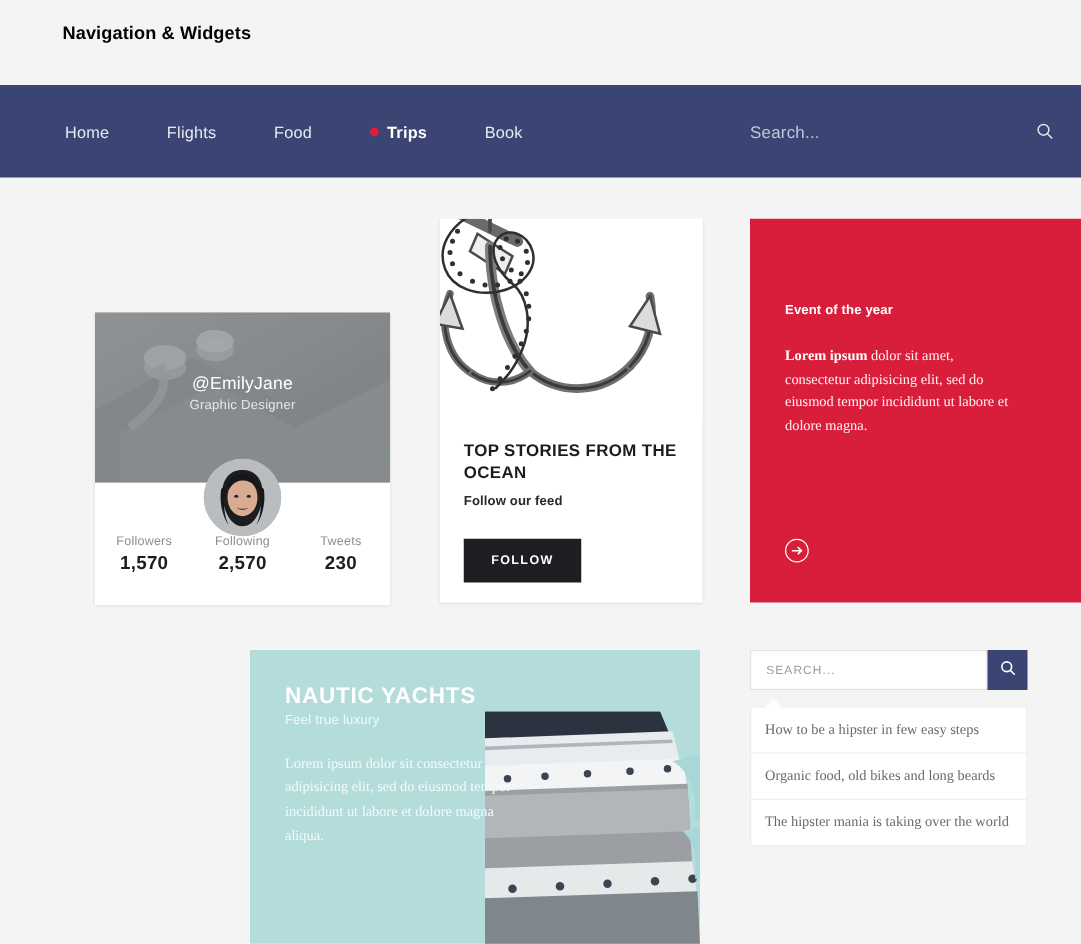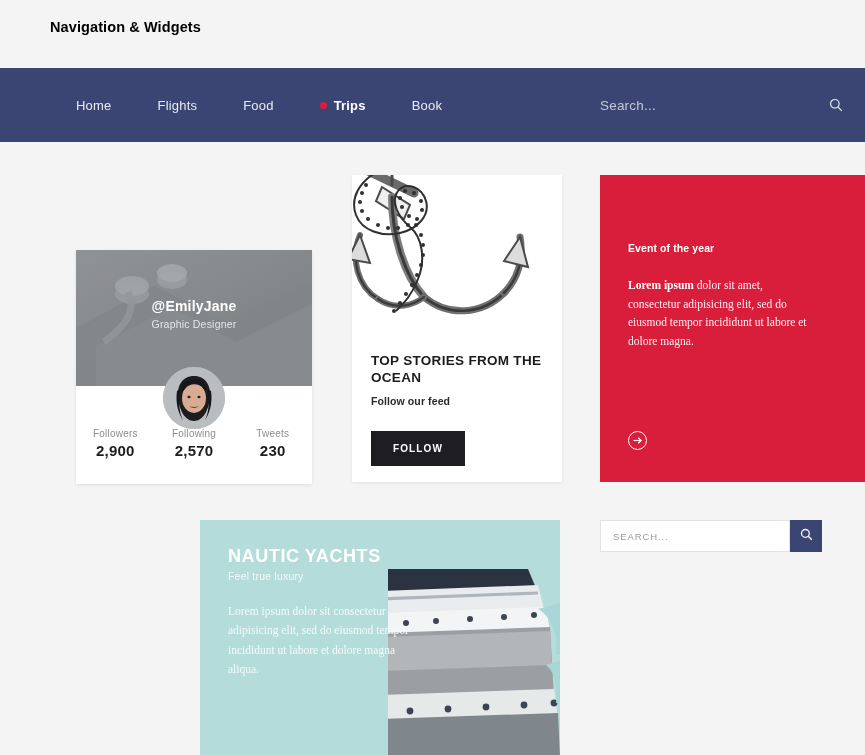--- a/index.html
+++ b/index.html
@@ -16,21 +16,21 @@
     position: absolute; left: 50px; top: 19px;
     font-size: 14.5px; font-weight: bold; letter-spacing: .1px;
     color: #000000;
   }
 
   
   .navbar {
     position: absolute; left: 0; top: 68px; width: 865px; height: 74px;
     background: #3a4574; display: flex; align-items: center;
   }
-  .nav-links { display: flex; align-items: flex-end; margin-left: 76px; }
+  .nav-links { display: flex; align-items: flex-end; margin-left: 52px; }
   .nav-item {
     display: flex; align-items: center;
     color: #e8eaf1; font-size: 13px; letter-spacing: .2px;
     margin-right: 46px; cursor: pointer; white-space: nowrap;
   }
   .nav-item.active { color: #ffffff; font-weight: bold; }
   .nav-dot {
     width: 7px; height: 7px; border-radius: 50%;
     background: #e21b3c; margin-right: 7px; flex: none;
   }
@@ -57,21 +57,21 @@
   .profile-cover {
     position: relative; width: 100%; height: 136px; overflow: hidden;
     background: #8e9092;
   }
   .cover-art { position: absolute; inset: 0; }
   .profile-cover-text {
     position: absolute; left: 0; right: 0; top: 48px; text-align: center;
     z-index: 3;
   }
   .profile-handle {
-    color: #ffffff; font-size: 14px; font-weight: bold; letter-spacing: .2px;
+    color: #ffffff; font-size: 14px; font-weight: normal; letter-spacing: .2px;
   }
   .profile-role {
     color: #e4e6e7; font-size: 10.5px; margin-top: 4px; letter-spacing: .2px;
   }
   .profile-avatar {
     position: absolute; left: 50%; top: 117px; transform: translateX(-50%);
     width: 62px; height: 62px; border-radius: 50%; overflow: hidden;
     background: #b9bdc0; z-index: 5;
   }
   .profile-stats {
@@ -264,21 +264,21 @@
         <path d="M44 22 C47 32 46 46 42 53 C46 48 50 36 48 24Z" fill="#17161a"></path>
         <ellipse cx="26" cy="30" rx="1.6" ry="1.2" fill="#2a2020"></ellipse>
         <ellipse cx="36" cy="30" rx="1.6" ry="1.2" fill="#2a2020"></ellipse>
         <path d="M26 39 Q31 43 36 39 Q31 41 26 39Z" fill="#5e3b33"></path>
       </svg>
     </div>
 
     <div class="profile-stats">
       <div class="stat">
         <div class="stat-label">Followers</div>
-        <div class="stat-value">2,900</div>
+        <div class="stat-value">1,570</div>
       </div>
       <div class="stat">
         <div class="stat-label">Following</div>
         <div class="stat-value">2,570</div>
       </div>
       <div class="stat">
         <div class="stat-label">Tweets</div>
         <div class="stat-value">230</div>
       </div>
     </div>
@@ -403,15 +403,20 @@
       <button class="search-btn">
         <span>
           <svg width="13" height="13" viewBox="0 0 13 13">
             <circle cx="5.4" cy="5.4" r="3.9" fill="none" stroke="#ffffff" stroke-width="1.3"></circle>
             <line x1="8.3" y1="8.3" x2="11.8" y2="11.8" stroke="#ffffff" stroke-width="1.3"></line>
           </svg>
         </span>
       </button>
     </div>
 
+    <div class="suggest-list">
+      <div class="suggest-item">How to be a hipster in few easy steps</div>
+      <div class="suggest-item">Organic food, old bikes and long beards</div>
+      <div class="suggest-item">The hipster mania is taking over the world</div>
+    </div>
   </div>
 
 </div>
 
 </body></html>

